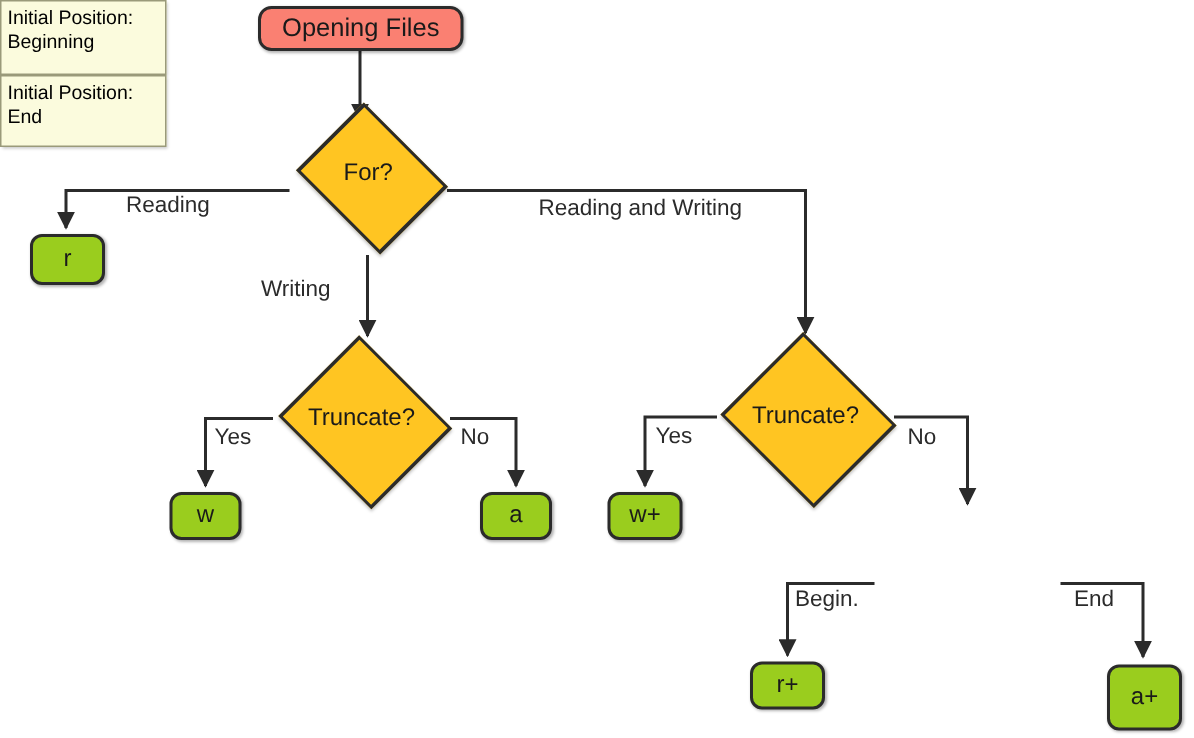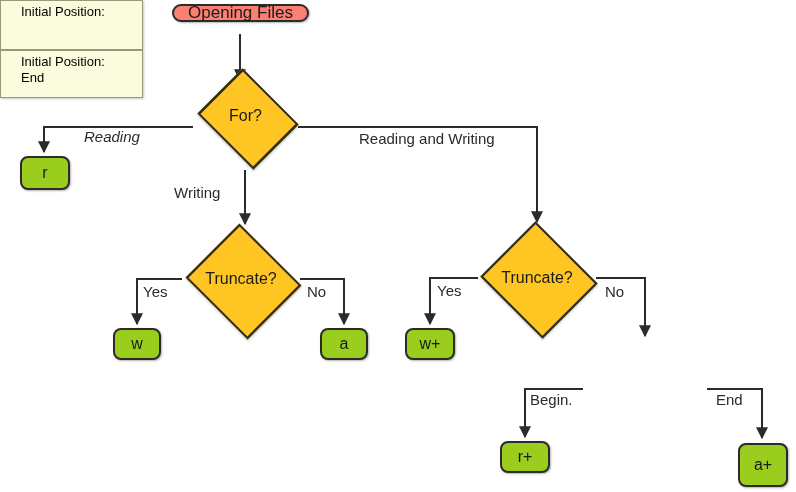--- a/index.html
+++ b/index.html
@@ -51,21 +51,21 @@
     font-size: 16px;
     box-shadow: 1px 1px 2px rgba(0,0,0,0.30);
   }
 
   .note-node {
     background: #fbfbdd;
     border: 1px solid #9a9a7a;
     font-size: 13px;
     line-height: 1.25;
     flex-direction: column;
-    padding: 3px 20px;
+    padding: 3px 4px;
     box-shadow: 1px 1px 2px rgba(0,0,0,0.22);
   }
 
   
   .decision {
     position: absolute;
   }
   .decision .dia {
     position: absolute;
     left: 50%;
@@ -137,21 +137,21 @@
       <path d="M 478 278 L 430 278 L 430 324" marker-end="url(#arrow)"></path>
 
       <path d="M 596 278 L 645 278 L 645 336" marker-end="url(#arrow)"></path>
 
       <path d="M 583 389 L 525 389 L 525 437" marker-end="url(#arrow)"></path>
 
       <path d="M 707 389 L 762 389 L 762 438" marker-end="url(#arrow)"></path>
     </g>
   </svg>
 
-  <div class="node start-node" style="left:172px; top:4px; width:137px; height:18px;">Opening Files</div>
+  <div class="node start-node" style="left:172px; top:4px; width:137px; height:30px;">Opening Files</div>
 
   <div class="decision" style="left:193px; top:74px; width:105px; height:85px;">
     <div class="dia" style="width:60px; height:60px; margin-left:-30px; margin-top:-30px;
          transform: rotate(45deg) scale(1.24, 1.00);"></div>
     <div class="dia-label">For?</div>
   </div>
 
   <div class="decision" style="left:182px; top:228px; width:118px; height:102px;">
     <div class="dia" style="width:73px; height:73px; margin-left:-36.5px; margin-top:-36.5px;
          transform: rotate(45deg) scale(1.14, 0.99);"></div>
@@ -172,28 +172,29 @@
   <div class="node mode-node" style="left:320px; top:328px; width:48px; height:32px;">a</div>
 
   <div class="node mode-node" style="left:405px; top:328px; width:50px; height:32px;">w+</div>
 
   <div class="node mode-node" style="left:500px; top:441px; width:50px; height:32px;">r+</div>
 
   <div class="node mode-node" style="left:738px; top:443px; width:50px; height:44px;">a+</div>
 
   <div class="note-node" style="left:-6px; top:197px; width:101px; height:42px;">
     <div>Initial Position:</div>
+    <div>Beginning</div>
   </div>
 
   <div class="note-node" style="left:292px; top:367px; width:101px; height:40px;">
     <div>Initial Position:</div>
     <div>End</div>
   </div>
 
-  <div class="edge-label" style="left:84px; top:128px;font-style:italic;">Reading</div>
+  <div class="edge-label" style="left:84px; top:128px;">Reading</div>
 
   <div class="edge-label" style="left:174px; top:184px;">Writing</div>
 
   <div class="edge-label" style="left:359px; top:130px;">Reading and Writing</div>
 
   <div class="edge-label" style="left:143px; top:283px;">Yes</div>
 
   <div class="edge-label" style="left:307px; top:283px;">No</div>
 
   <div class="edge-label" style="left:437px; top:282px;">Yes</div>

